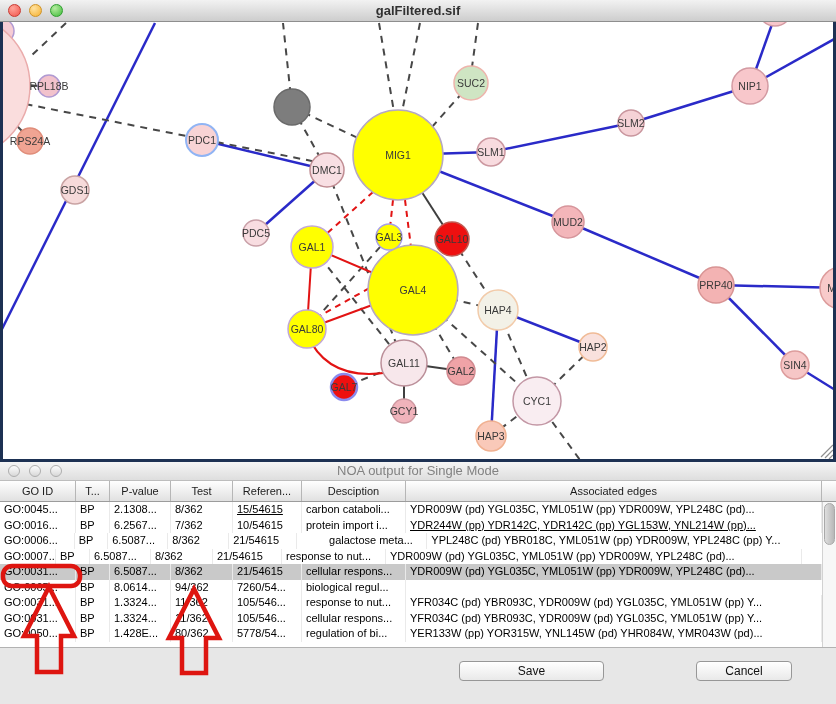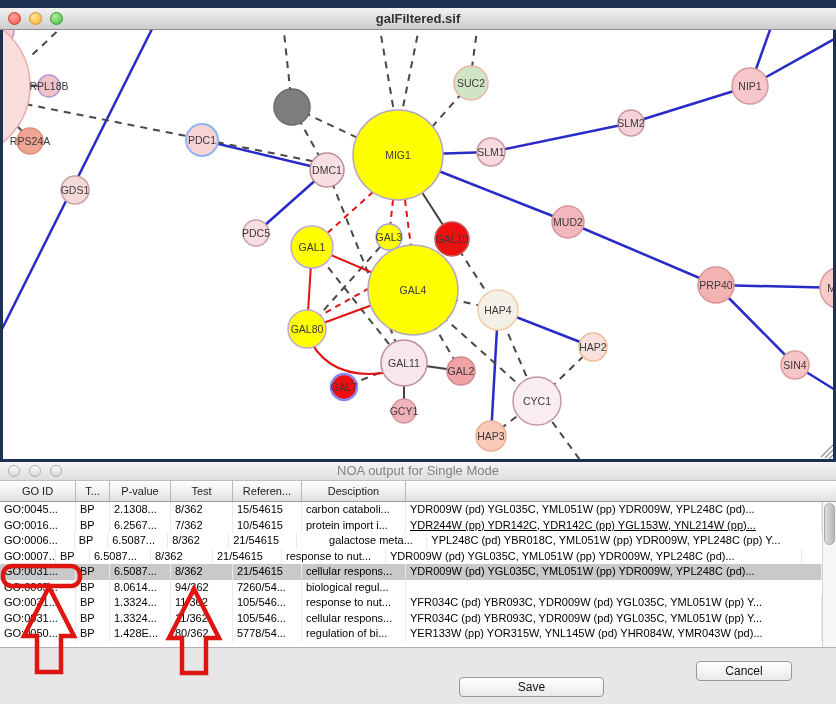--- a/index.html
+++ b/index.html
@@ -1,21 +1,21 @@
 <!DOCTYPE html>
 <html><head>
 <meta charset="utf-8">
 <style>
   html,body{margin:0;padding:0;}
   body{width:836px;height:704px;position:relative;overflow:hidden;
        font-family:"Liberation Sans",sans-serif;background:#16294a;}
 
   
   .netwin{position:absolute;left:0;top:0;width:836px;height:462px;background:#1d3153;}
-  .titlebar{position:absolute;left:0;top:8px;width:836px;height:22px;
+  .titlebar{position:absolute;left:0;top:0;width:836px;height:22px;
             background:linear-gradient(#f2f2f2,#cdcdcd);border-bottom:1px solid #8e8e8e;box-sizing:border-box;}
   .title{text-align:center;line-height:21px;font-size:13px;font-weight:700;color:#313131;}
   .lights{position:absolute;left:8px;top:4px;display:flex;gap:8px;}
   .light{width:13px;height:13px;border-radius:50%;box-sizing:border-box;}
   .l-close{background:radial-gradient(circle at 35% 30%,#ffa49a,#f1544a);border:1px solid #c93a32;}
   .l-min{background:radial-gradient(circle at 35% 30%,#ffe2a0,#f5b02e);border:1px solid #cf9327;}
   .l-zoom{background:radial-gradient(circle at 35% 30%,#b6eca0,#3fbb3a);border:1px solid #2f9e2f;}
   #net{position:absolute;left:3px;top:22px;background:#ffffff;}
   .nlabel{font-size:10.5px;fill:#3a3a3a;text-anchor:middle;font-family:"Liberation Sans",sans-serif;}
   .e-blue{stroke:#2a2ac8;stroke-width:2.5;fill:none;}
@@ -43,21 +43,21 @@
         white-space:nowrap;overflow:hidden;color:#000;border-right:1px solid #eaeaea;}
   .scrollbar{position:absolute;right:0;top:0;width:14px;height:145px;background:#f7f7f7;
              border-left:1px solid #d2d2d2;box-sizing:border-box;}
   .thumb{position:absolute;left:1px;top:1px;width:11px;height:42px;border-radius:6px;
          background:linear-gradient(90deg,#dedede,#b7b7b7);border:1px solid #a9a9a9;box-sizing:border-box;}
   .panel{position:absolute;left:0;top:185px;width:836px;height:57px;background:#e7e7e7;
          border-top:1px solid #b2b2b2;box-sizing:border-box;}
   .btn{position:absolute;top:13px;height:20px;border:1px solid #979797;border-radius:4px;
        background:linear-gradient(#ffffff,#e9e9e9);font-size:12px;color:#111;
        font-family:"Liberation Sans",sans-serif;padding:0;box-shadow:0 1px 0 #fff inset;}
-  #save-btn{left:459px;width:145px;margin-top:16px;}
+  #save-btn{left:459px;width:145px;}
   #cancel-btn{left:696px;width:96px;}
 
   
   #annot{position:absolute;left:0;top:0;pointer-events:none;z-index:40;}
   .ann{fill:none;stroke-width:4.5;}
 </style>
 </head>
 <body>
 
 <div class="netwin">
@@ -195,28 +195,29 @@
     </div>
     <div class="title2">NOA output for Single Mode</div>
   </div>
   <div class="thead" id="thead">
       <div class="hcell" style="width: 76px;">GO ID</div>
       <div class="hcell" style="width: 34px;">T...</div>
       <div class="hcell" style="width: 61px;">P-value</div>
       <div class="hcell" style="width: 62px;">Test</div>
       <div class="hcell" style="width: 69px;">Referen...</div>
       <div class="hcell" style="width: 104px;">Desciption</div>
+      <div class="hcell" style="width: 416px;">Associated edges</div>
     </div>
   <div class="tbody" id="tbody">
     <div class="trow">
         <div class="cell" style="width: 76px;">GO:0045...</div>
         <div class="cell" style="width: 34px;">BP</div>
         <div class="cell" style="width: 61px;">2.1308...</div>
         <div class="cell" style="width: 62px;">8/362</div>
-        <div class="cell" style="width: 69px;">15/54615</div>
+        <div class="cell" style="width: 69px; text-decoration: underline;">15/54615</div>
         <div class="cell" style="width: 104px;">carbon cataboli...</div>
         <div class="cell" style="width: 416px;">YDR009W (pd) YGL035C, YML051W (pp) YDR009W, YPL248C (pd)...</div>
       </div>
       <div class="trow">
         <div class="cell" style="width: 76px;">GO:0016...</div>
         <div class="cell" style="width: 34px;">BP</div>
         <div class="cell" style="width: 61px;">6.2567...</div>
         <div class="cell" style="width: 62px;">7/362</div>
         <div class="cell" style="width: 69px;">10/54615</div>
         <div class="cell" style="width: 104px;">protein import i...</div>

